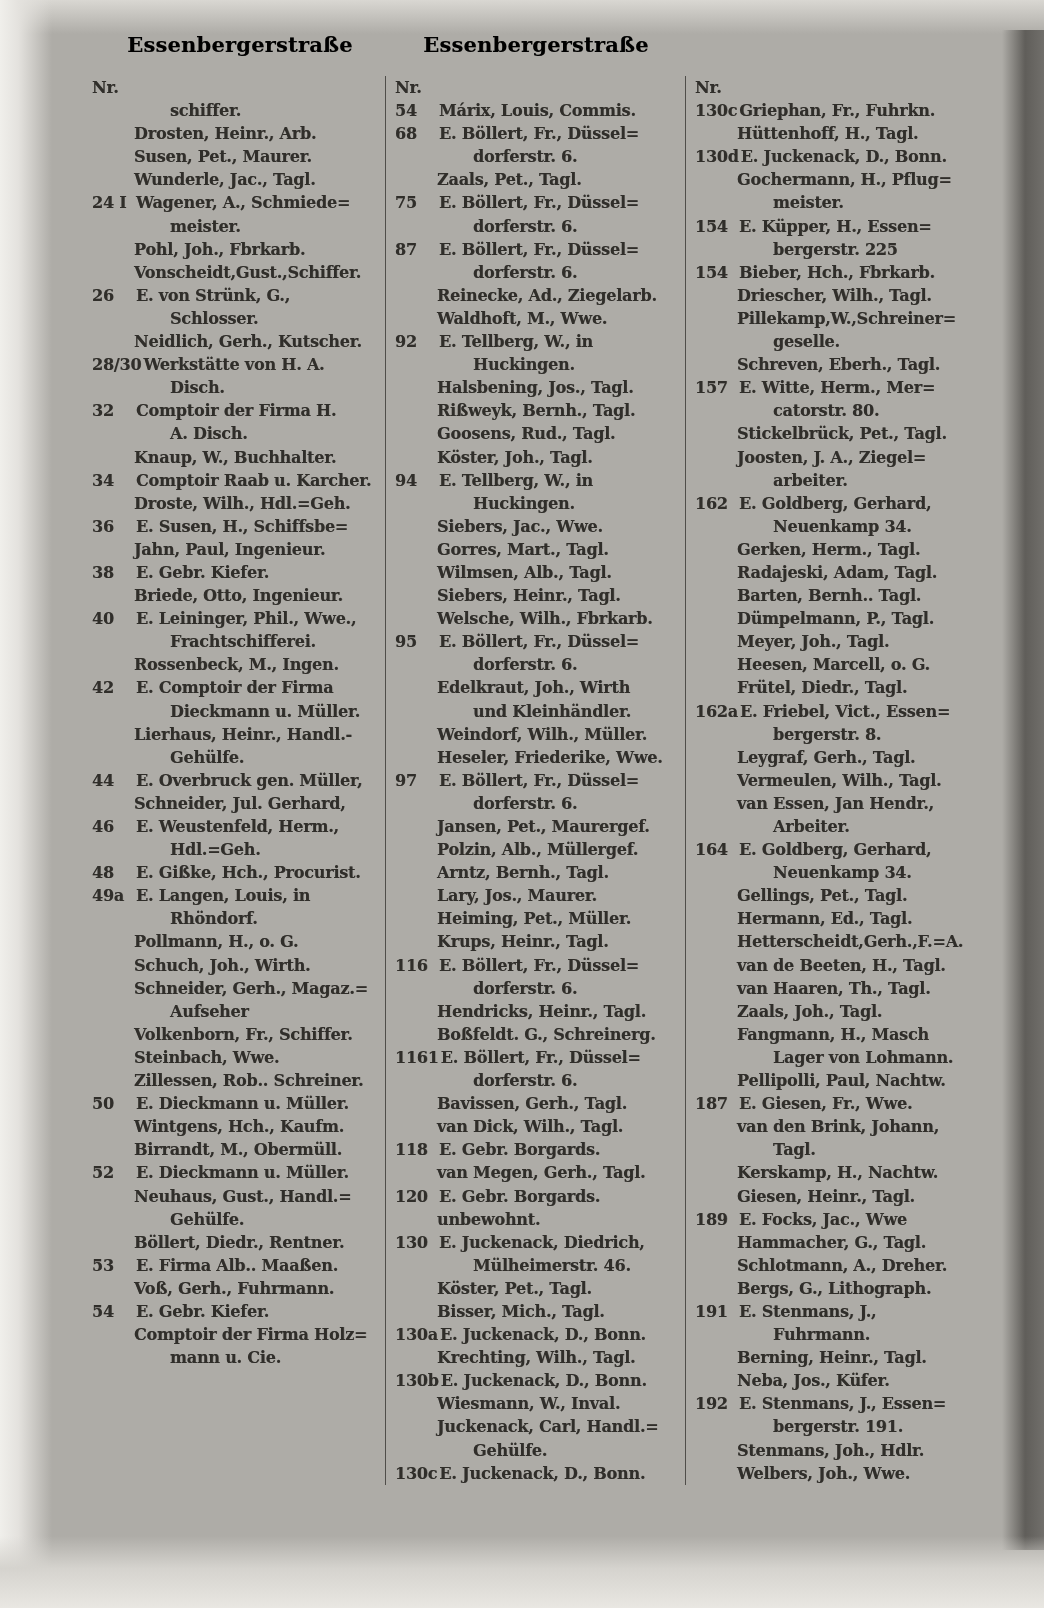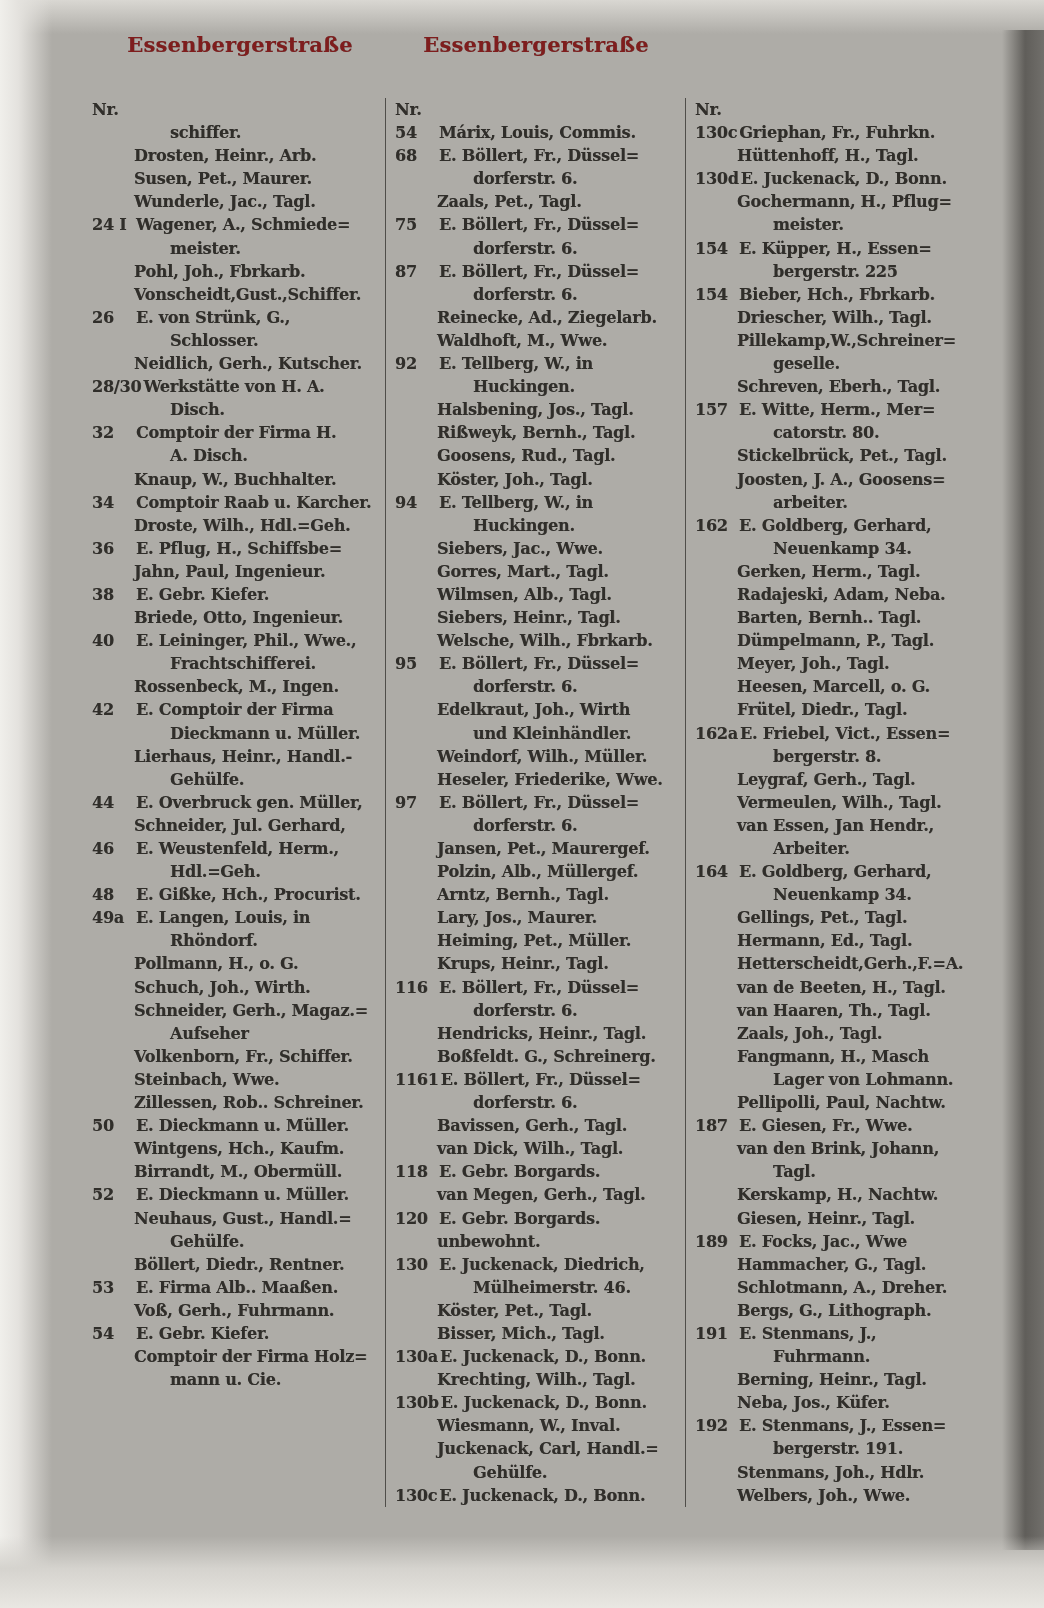--- a/index.html
+++ b/index.html
@@ -28,30 +28,30 @@
   .edge-right{
     position:absolute;right:0;top:30px;bottom:58px;width:42px;
     background:linear-gradient(to right,rgba(94,92,88,0) 0%,#605e5a 55%,#716f6b 100%);
   }
   
   .head-row{
     position:absolute;top:32px;left:92px;width:888px;display:flex;
   }
   .head-cell{
     width:296px;text-align:center;
-    font-size:21px;font-weight:bold;color:#7f1d1d;
+    font-size:21px;font-weight:bold;color:#000000;
     letter-spacing:0.2px;
     text-shadow:0.3px 0.3px 0.6px rgba(46,44,40,0.5);
   }
   
   .cols{
     position:absolute;top:76px;left:92px;width:902px;display:flex;
   }
   .col{
-    width:293px;box-sizing:border-box;flex:0 0 auto;margin-top:22px;
+    width:293px;box-sizing:border-box;flex:0 0 auto;
   }
   .col.ruled{
     border-left:1px solid #504e4a;
     padding-left:9px;width:300px;
   }
   .line{
     display:flex;white-space:nowrap;
     height:23.1px;line-height:23.1px;
     font-size:16px;font-weight:bold;color:#302e2a;
     letter-spacing:-0.2px;
@@ -134,21 +134,21 @@
         </div>
         <div class="line num">
           <span class="hn">34</span>
           <span class="txt">Comptoir Raab u. Karcher.</span>
         </div>
         <div class="line res">
           <span class="txt">Droste, Wilh., Hdl.=Geh.</span>
         </div>
         <div class="line num">
           <span class="hn">36</span>
-          <span class="txt">E. Pflug, H., Schiffsbe=</span>
+          <span class="txt">E. Susen, H., Schiffsbe=</span>
         </div>
         <div class="line res">
           <span class="txt">Jahn, Paul, Ingenieur.</span>
         </div>
         <div class="line num">
           <span class="hn">38</span>
           <span class="txt">E. Gebr. Kiefer.</span>
         </div>
         <div class="line res">
           <span class="txt">Briede, Otto, Ingenieur.</span>
@@ -512,37 +512,37 @@
           <span class="hn">157</span>
           <span class="txt">E. Witte, Herm., Mer=</span>
         </div>
         <div class="line cont">
           <span class="txt">catorstr. 80.</span>
         </div>
         <div class="line res">
           <span class="txt">Stickelbrück, Pet., Tagl.</span>
         </div>
         <div class="line res">
-          <span class="txt">Joosten, J. A., Goosens=</span>
+          <span class="txt">Joosten, J. A., Ziegel=</span>
         </div>
         <div class="line cont">
           <span class="txt">arbeiter.</span>
         </div>
         <div class="line num">
           <span class="hn">162</span>
           <span class="txt">E. Goldberg, Gerhard,</span>
         </div>
         <div class="line cont">
           <span class="txt">Neuenkamp 34.</span>
         </div>
         <div class="line res">
           <span class="txt">Gerken, Herm., Tagl.</span>
         </div>
         <div class="line res">
-          <span class="txt">Radajeski, Adam, Neba.</span>
+          <span class="txt">Radajeski, Adam, Tagl.</span>
         </div>
         <div class="line res">
           <span class="txt">Barten, Bernh.. Tagl.</span>
         </div>
         <div class="line res">
           <span class="txt">Dümpelmann, P., Tagl.</span>
         </div>
         <div class="line res">
           <span class="txt">Meyer, Joh., Tagl.</span>
         </div>

